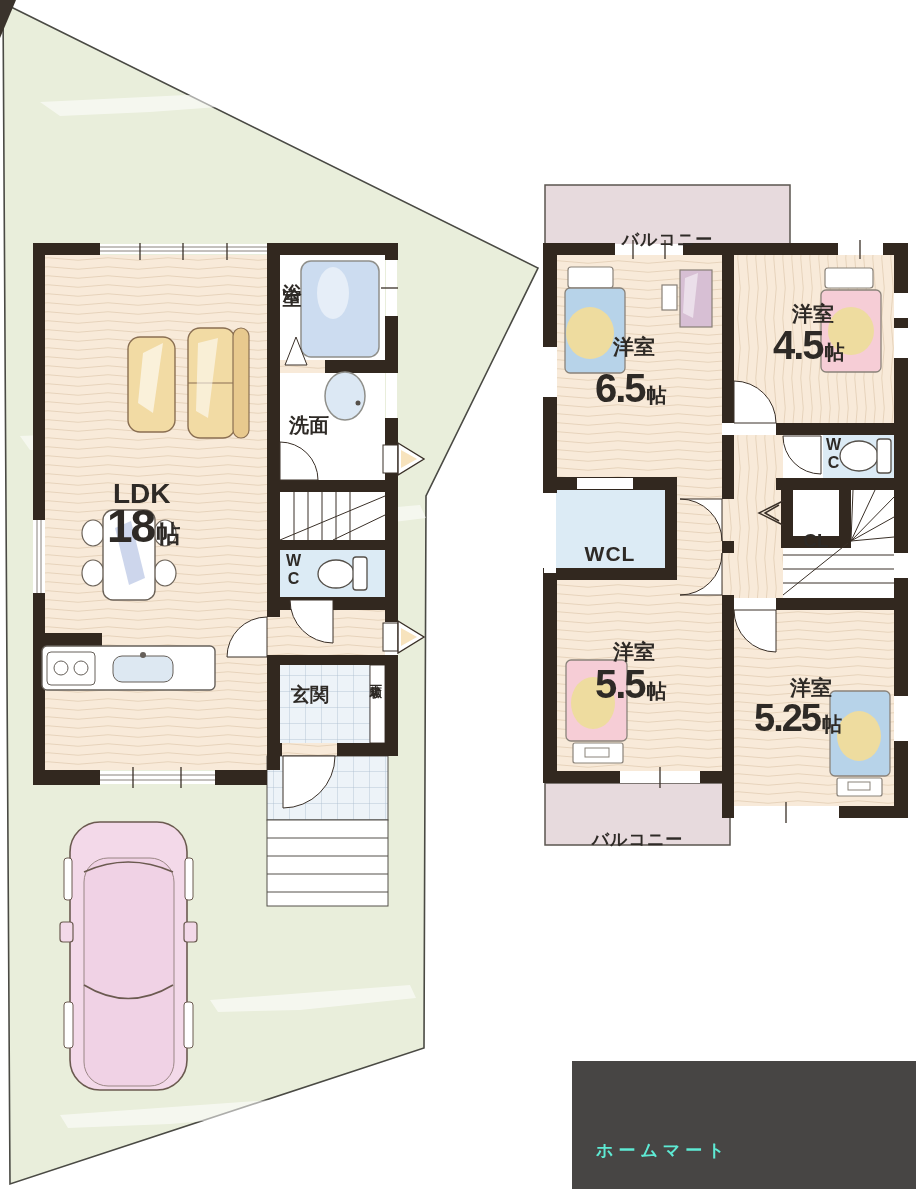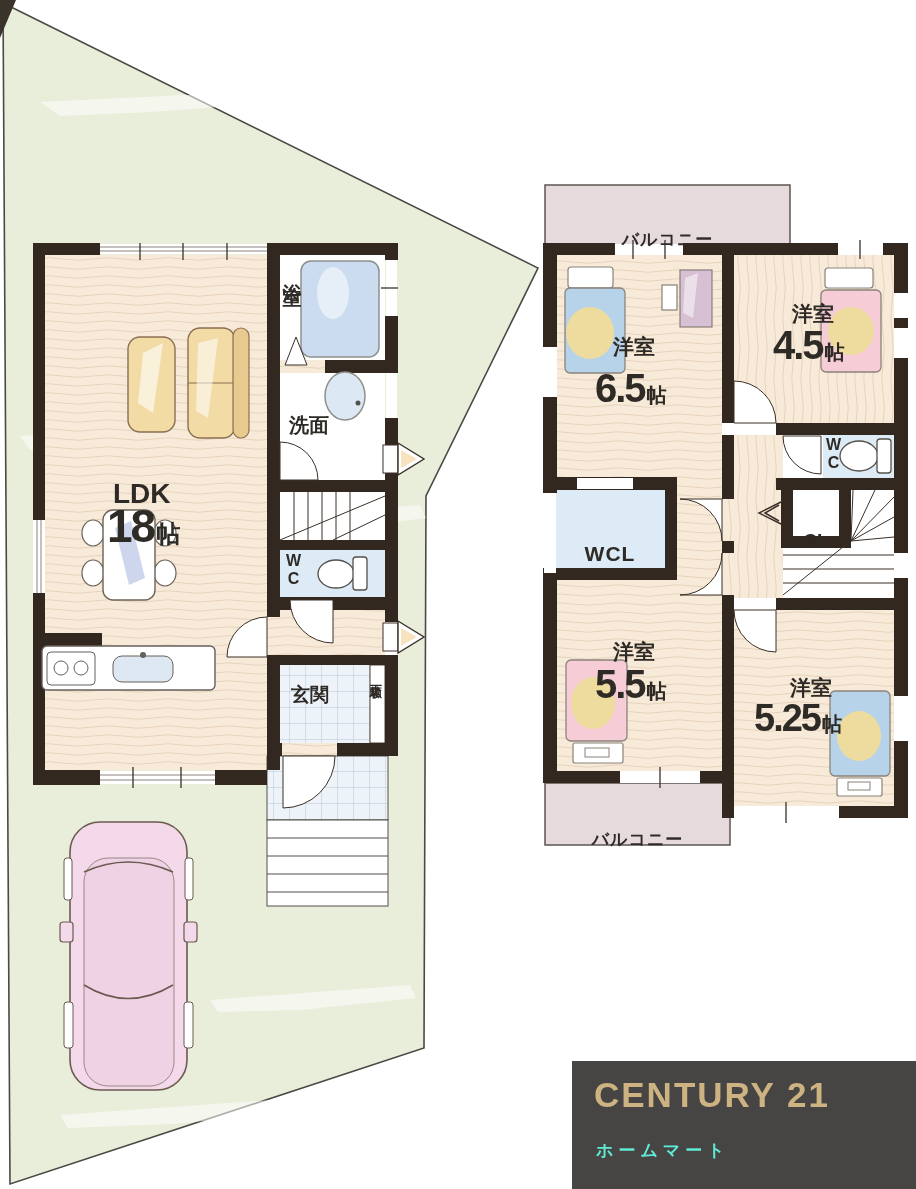--- a/index.html
+++ b/index.html
@@ -359,17 +359,16 @@
       <polygon points="401,450 417,459 401,468" fill="#f7e3bd"></polygon>
     </g>
     <g>
       <rect x="383" y="623" width="15" height="28" fill="#ffffff" stroke="#3a3028" stroke-width="1"></rect>
       <polygon points="398,621 424,637 398,653" fill="#ffffff" stroke="#3a3028" stroke-width="1.4"></polygon>
       <polygon points="401,628 417,637 401,646" fill="#f7e3bd"></polygon>
     </g>
   </svg>
 
   <div class="logo-box">
-    <div class="logo-brand">CENTURY 21</div>
     <div class="logo-store">ホームマート</div>
   </div>
 
 </div>
 
 </body></html>

